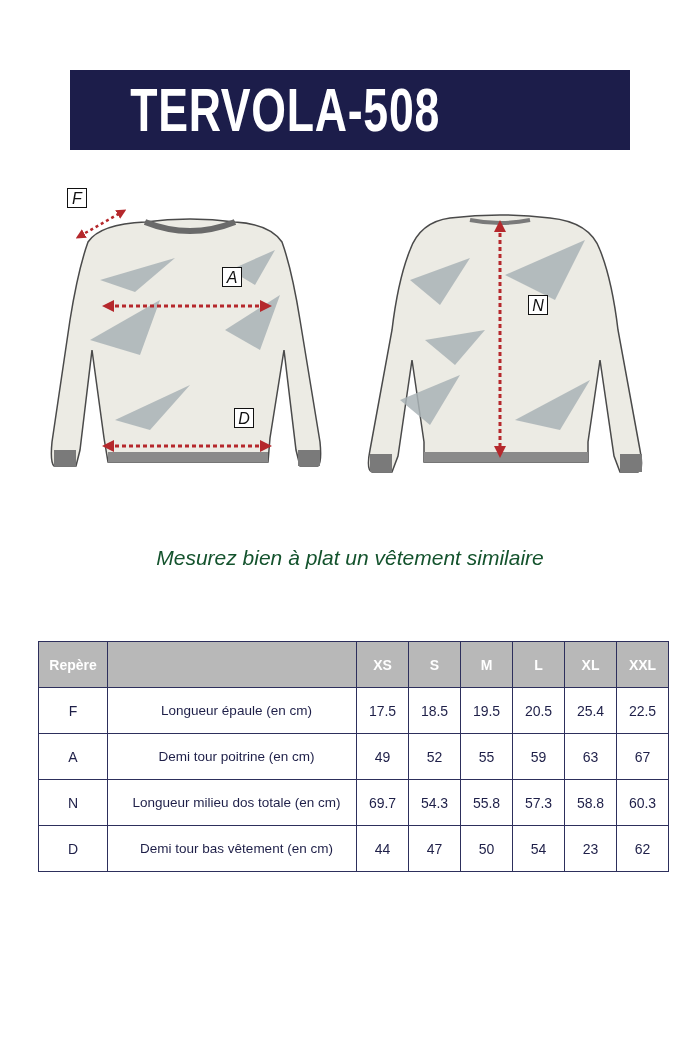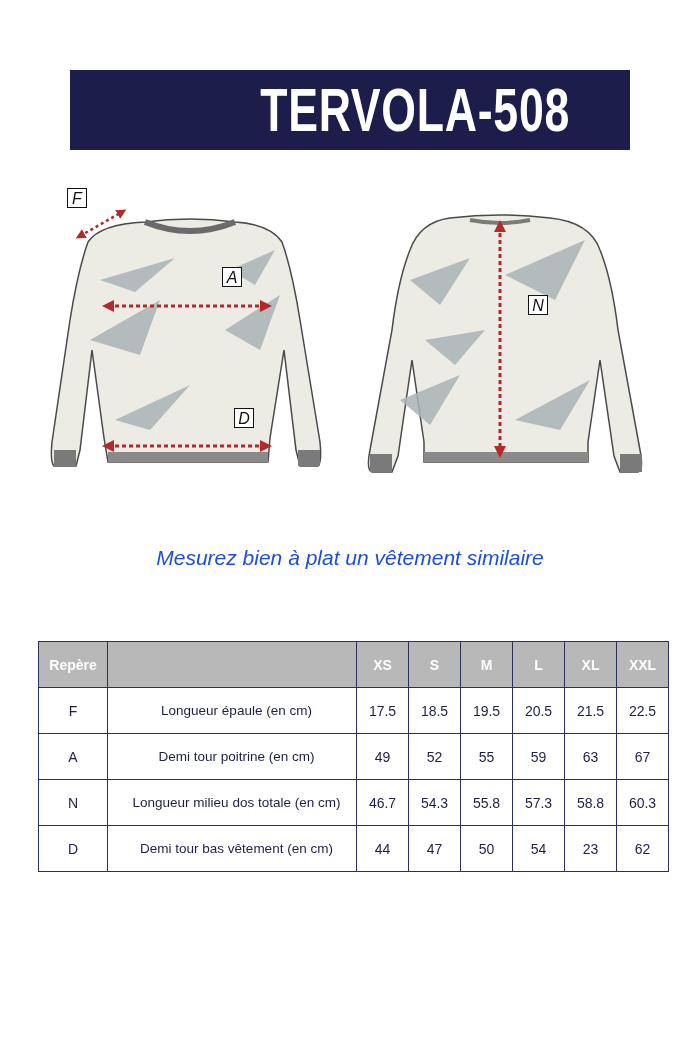--- a/index.html
+++ b/index.html
@@ -1,22 +1,22 @@
 <!DOCTYPE html>
 <html><head>
 <meta charset="utf-8">
 <style>
   html, body { margin:0; padding:0; background:#ffffff; }
   body { width:700px; height:1050px; position:relative; overflow:hidden; font-family:"Liberation Sans", sans-serif; color:#1e1f48; }
-  .banner { position:absolute; left:70px; top:70px; width:560px; height:80px; background:#1c1d4a; display:flex; align-items:center; justify-content:flex-end; }
+  .banner { position:absolute; left:70px; top:70px; width:560px; height:80px; background:#1c1d4a; display:flex; align-items:center; justify-content:flex-start; }
   .banner h1 { margin:0; color:#ffffff; font-family:"Liberation Sans", sans-serif; font-weight:bold; font-size:62px; letter-spacing:1px; transform:scaleX(0.72); white-space:nowrap; line-height:1; }
   .figures { position:absolute; left:0; top:180px; width:700px; height:310px; }
   .figures svg { position:absolute; left:0; top:0; }
   .mark { position:absolute; width:20px; height:20px; border:1.5px solid #111; background:#fff; font-family:"Liberation Sans", sans-serif; font-style:italic; font-size:16px; line-height:20px; text-align:center; color:#111; box-sizing:border-box; }
-  .instructions { position:absolute; left:0; top:545px; width:700px; text-align:center; font-family:"Liberation Sans", sans-serif; font-style:italic; font-size:21px; line-height:26px; color:#1d4ed8; }
+  .instructions { position:absolute; left:0; top:545px; width:700px; text-align:center; font-family:"Liberation Sans", sans-serif; font-style:italic; font-size:21px; line-height:26px; color:#14532d; }
   .instructions div { white-space:nowrap; }
   table.sizes { position:absolute; left:38px; top:641px; border-collapse:collapse; width:630px; table-layout:fixed; }
   table.sizes th, table.sizes td { border:1px solid #2d2f5c; text-align:center; height:45px; padding:0; font-size:14px; color:#1e1f48;margin-left:40px; }
   table.sizes th { background:#b8b8b8; color:#ffffff; font-weight:bold; font-size:14px; }
   table.sizes td.label { text-align:center; padding-left:9px; font-size:13.5px; }
 </style>
 </head>
 <body>
 
 <div class="banner">
@@ -87,37 +87,37 @@
     </tr>
   </thead>
   <tbody>
     <tr>
       <td>F</td>
       <td class="label">Longueur épaule (en cm)</td>
       <td>17.5</td>
       <td>18.5</td>
       <td>19.5</td>
       <td>20.5</td>
-      <td>21.5</td>
+      <td>25.4</td>
       <td>22.5</td>
     </tr>
     <tr>
       <td>A</td>
       <td class="label">Demi tour poitrine (en cm)</td>
       <td>49</td>
       <td>52</td>
       <td>55</td>
       <td>59</td>
       <td>63</td>
       <td>67</td>
     </tr>
     <tr>
       <td>N</td>
       <td class="label">Longueur milieu dos totale (en cm)</td>
-      <td>46.7</td>
+      <td>69.7</td>
       <td>54.3</td>
       <td>55.8</td>
       <td>57.3</td>
       <td>58.8</td>
       <td>60.3</td>
     </tr>
     <tr>
       <td>D</td>
       <td class="label">Demi tour bas vêtement (en cm)</td>
       <td>44</td>

